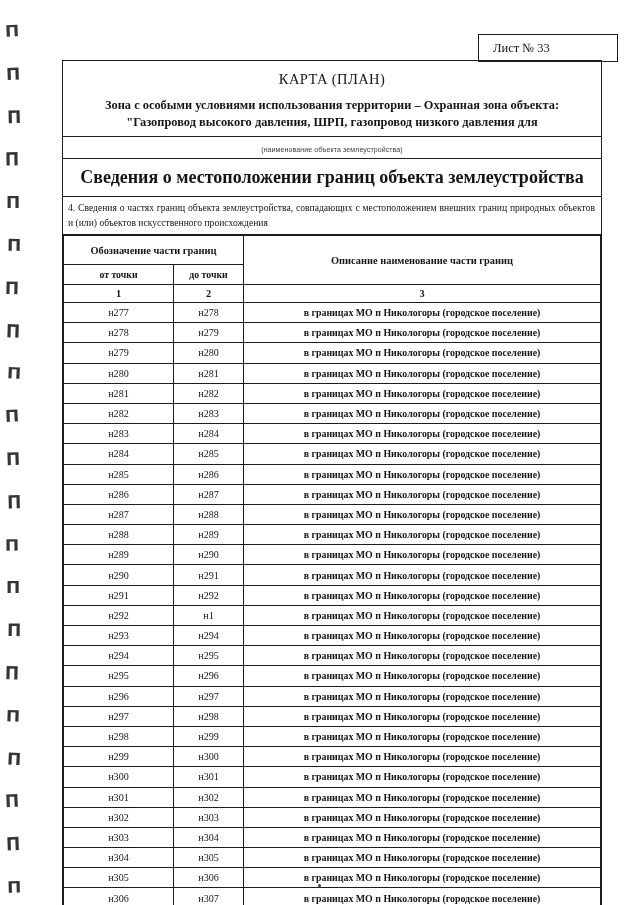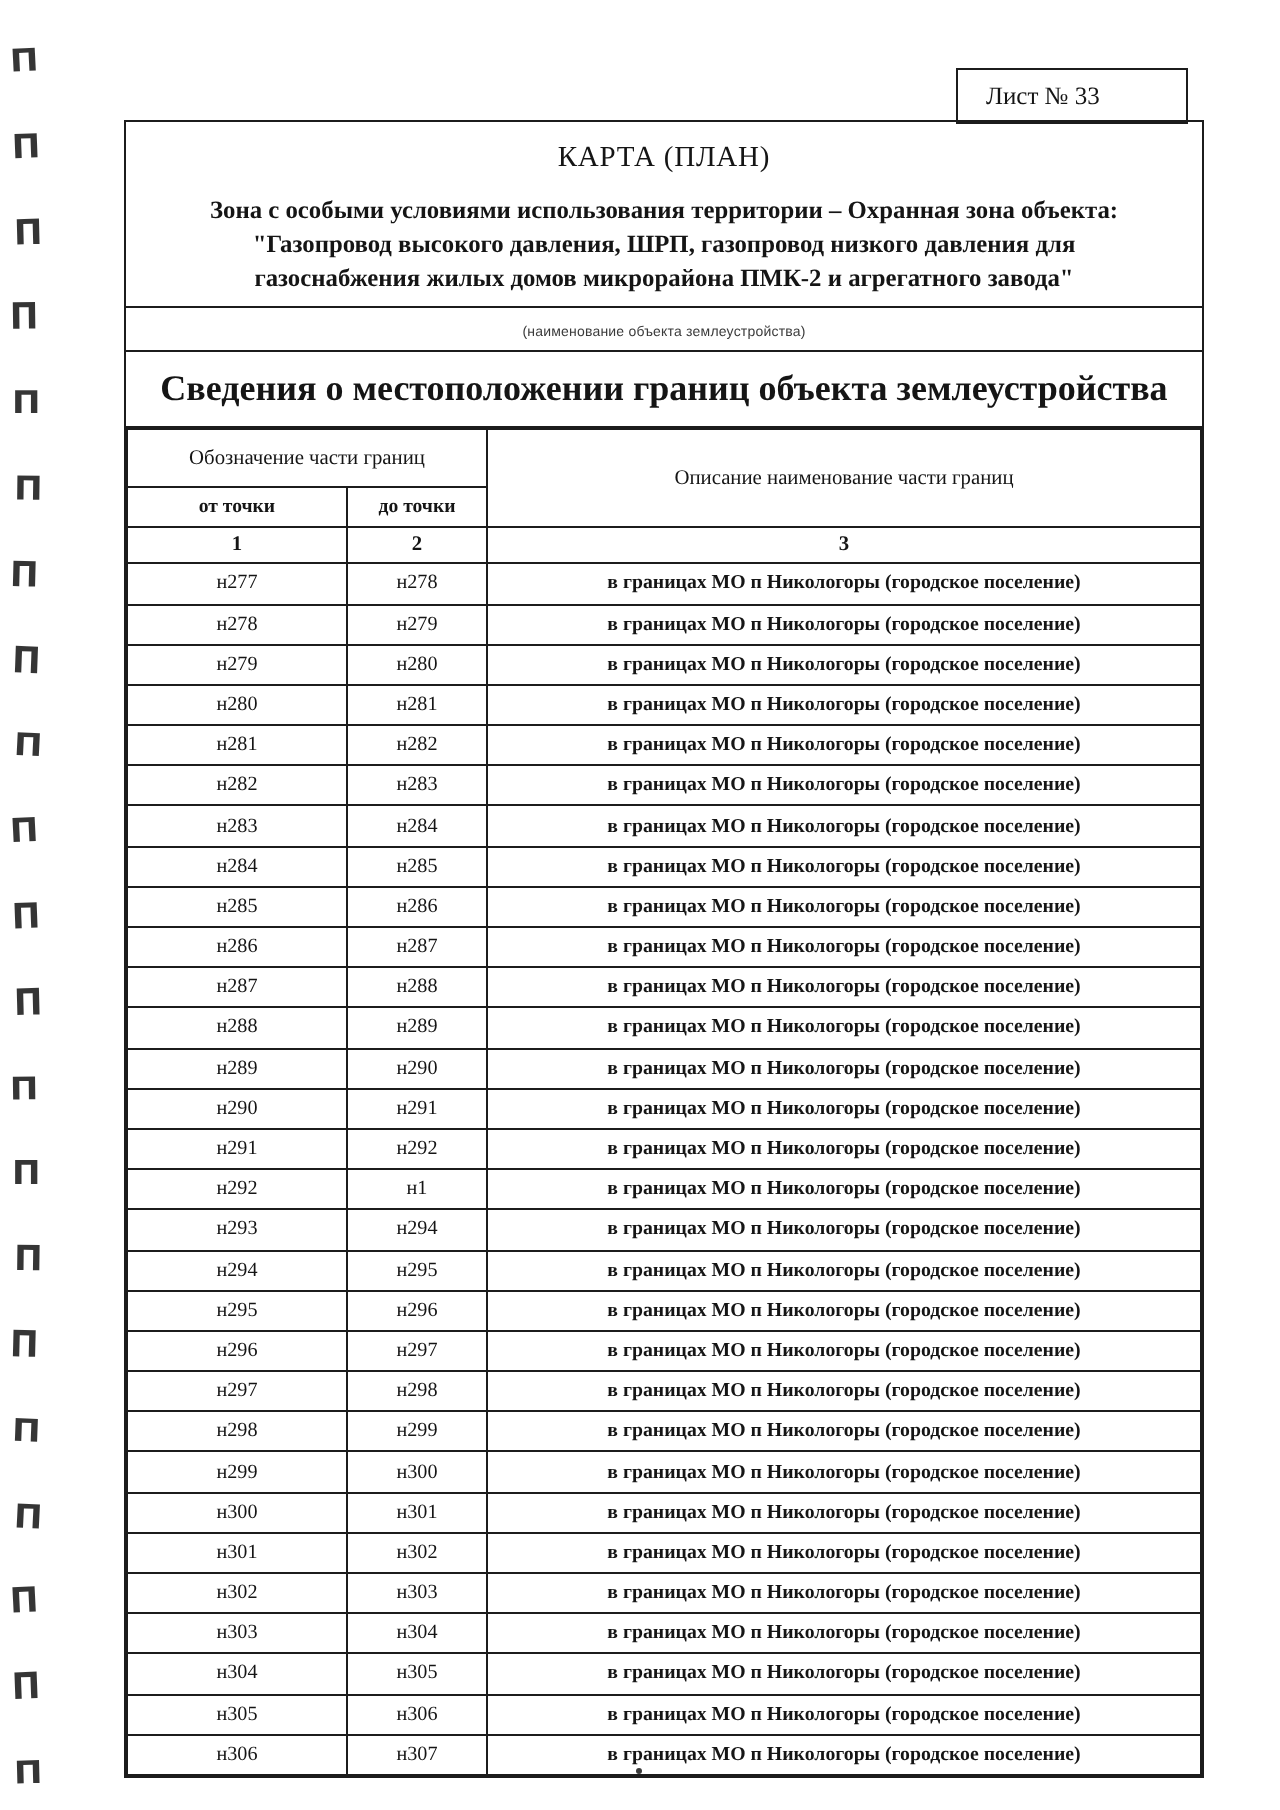--- a/index.html
+++ b/index.html
@@ -36,21 +36,21 @@
     font-weight: bold;
     letter-spacing: -1px;
     opacity: .88;
   }
 
   
   #sheet-box {
     position: absolute;
     left: 478px;
     top: 34px;
-    width: 116px;
+    width: 140px;
     height: 28px;
     border: 1.6px solid #1c1c1c;
     box-sizing: border-box;
     display: flex;
     align-items: center;
     padding-left: 14px;
     font-size: 12.5px;
   }
 
   #doc-frame {
@@ -123,21 +123,21 @@
   col.c3 { width: auto; }
 
   th, td {
     border: 1px solid #1c1c1c;
     text-align: center;
     vertical-align: middle;
     font-size: 10.2px;
     padding: 0;
   }
   th.grp {
-    font-weight: normal;
+    font-weight: bold;
     font-size: 10.4px;
     height: 28px;
   }
   th.sub {
     font-weight: bold;
     font-size: 9.8px;
     height: 19px;
   }
   th.numrow {
     font-weight: bold;
@@ -191,32 +191,34 @@
   <span>Лист № 33</span>
 </div>
 
 <div id="doc-frame">
 
   <div id="title-band" class="band">
     <div id="map-plan-title">КАРТА (ПЛАН)</div>
     <div id="zone-title">
       <span class="ln">Зона с особыми условиями использования территории – Охранная зона объекта:</span>
       <span class="ln">"Газопровод высокого давления, ШРП, газопровод низкого давления для</span>
-      <span class="ln">газоснабжения жилых домов микрорайона ПМК-2 и агрегатного завода"</span>
     </div>
   </div>
 
   <div id="caption-band">
     <span id="object-caption">(наименование объекта землеустройства)</span>
   </div>
 
   <div id="section-band" class="band">
     <span id="section-heading">Сведения о местоположении границ объекта землеустройства</span>
   </div>
 
+  <div id="note-band" class="band">
+    <span>4. Сведения о частях границ объекта землеустройства, совпадающих с местоположением внешних границ природных объектов и (или) объектов искусственного происхождения</span>
+  </div>
 
   <table id="borders-table">
     <colgroup>
       <col class="c1">
         <col class="c2">
         <col class="c3">
     </colgroup>
     <thead>
       <tr>
         <th class="grp" colspan="2">Обозначение части границ</th>

